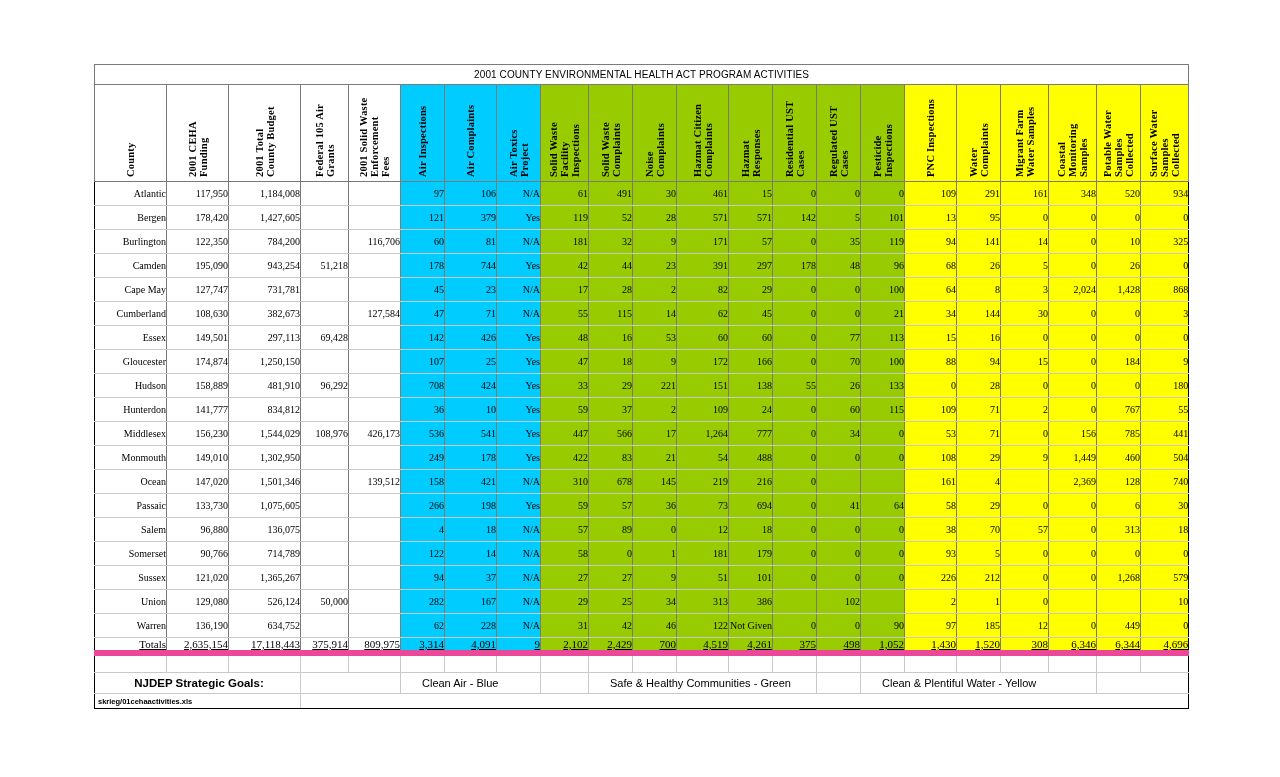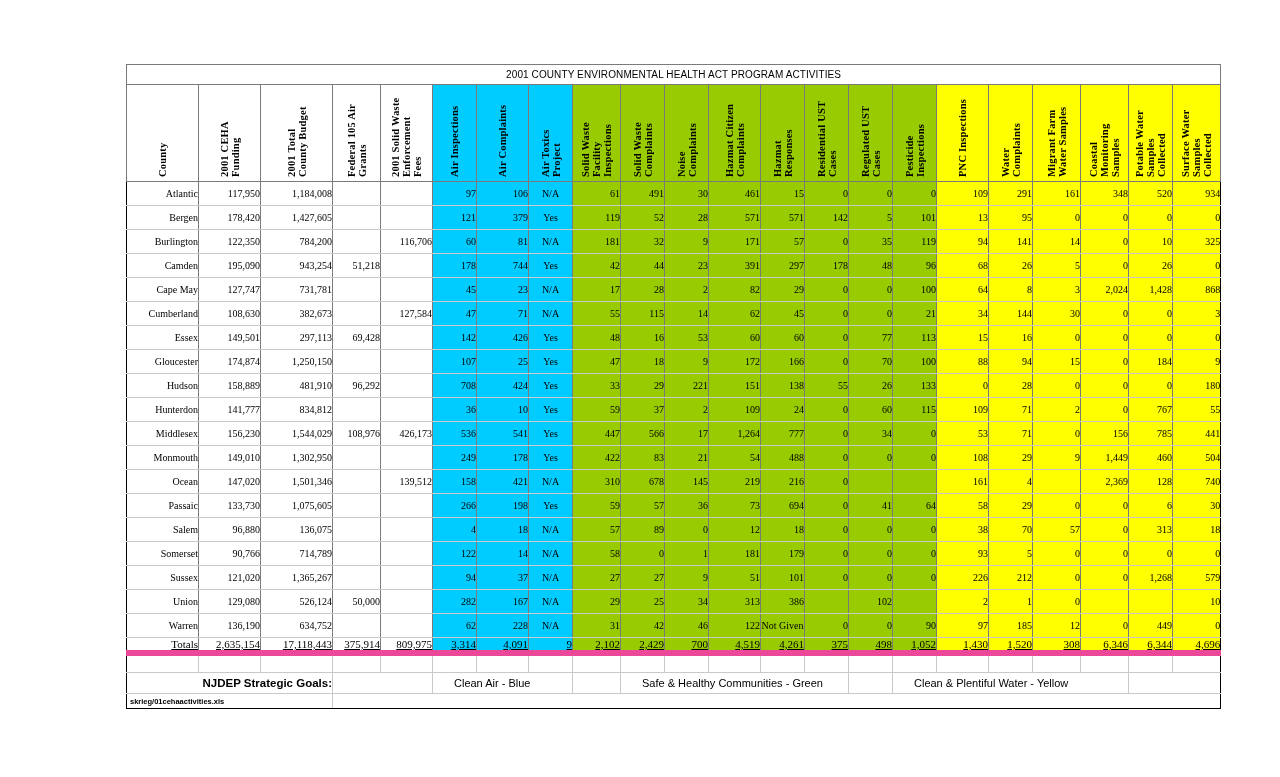--- a/index.html
+++ b/index.html
@@ -2,21 +2,21 @@
 <html><head>
 <meta charset="utf-8">
 <style>
   html,body{margin:0;padding:0;background:#ffffff;}
   body{
     width:1280px;height:777px;
     font-family:"Liberation Serif", serif;
     -webkit-font-smoothing:antialiased;
   }
   #sheet{
-    position:absolute;left:126px;top:64px;
+    position:absolute;left:94px;top:64px;
     width:1066px;
   }
   table.grid{border-collapse:collapse;table-layout:fixed;width:1066px;}
   table.grid td,table.grid th{
     border:1px solid #7a7a7a;
     padding:0;
     font-weight:normal;
     font-size:10px;
     vertical-align:middle;
     overflow:hidden;
@@ -73,21 +73,21 @@
     padding-right:4px;
     font-size:11.5px;
     border-left:1px solid #000;
   }
   td.num{
     text-align:right;
     padding-right:4px;
     font-size:11px;
   }
   td.txt{
-    text-align:center;
+    text-align:right;
     padding-right:4px;
     font-size:11px;
   }
   td.thickleft{border-left:2px solid #000;margin-top:25px;}
 
   tr.datarow td{border-top:1px solid #c9c9c9;border-bottom:1px solid #c9c9c9;}
   tr.firstrow td{border-top:1px solid #000;}
   tr.totals td{
     border-top:1px solid #555;
     border-bottom:6px solid #ec4899;
@@ -98,21 +98,21 @@
 
   
   tr.spacer td{height:16px;background:#fff;border-left:1px solid #c9c9c9;border-right:1px solid #c9c9c9;border-top:1px solid #000;border-bottom:1px solid #c9c9c9;}
   tr.goals td{
     height:20px;
     font-family:"Liberation Sans", sans-serif;
     font-size:11px;
     background:#fff;
     border-color:#c9c9c9;
   }
-  tr.goals td.lbl{font-weight:bold;text-align:right;padding-left:3px;font-size:11.5px;}
+  tr.goals td.lbl{font-weight:bold;text-align:center;padding-left:3px;font-size:11.5px;}
   tr.goals td.legend{text-align:left;padding-left:21px;}
   tr.fname td{
     height:14px;
     font-family:"Liberation Sans", sans-serif;
     font-size:7.5px;
     text-align:left;
     padding-left:3px;
     background:#fff;
     border-color:#c9c9c9;
     font-weight:bold;

